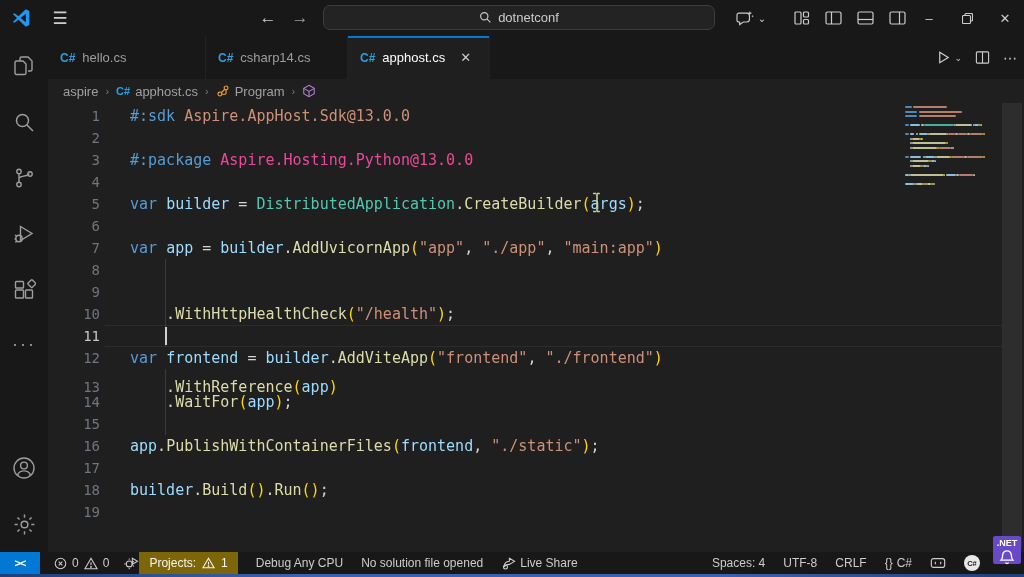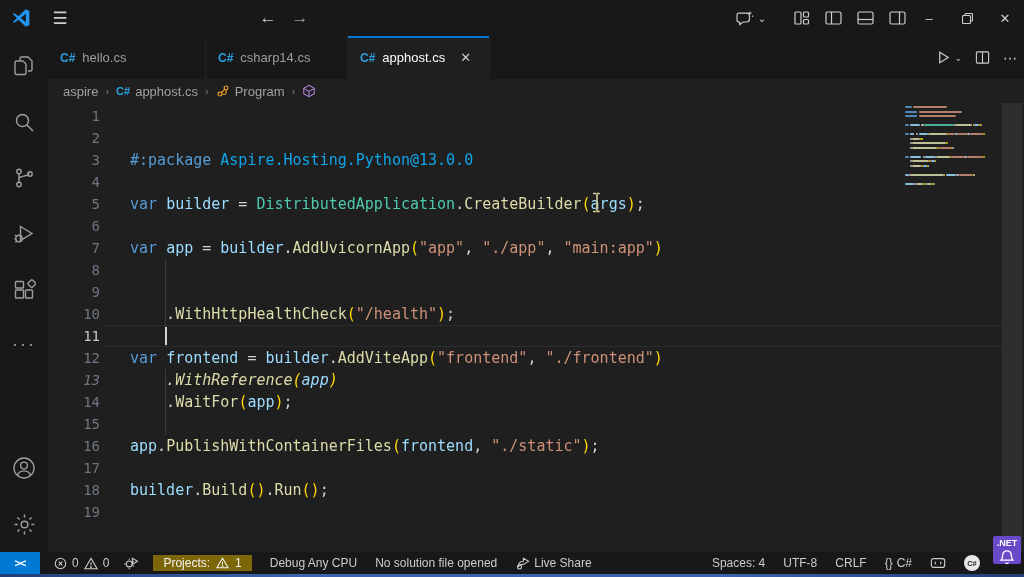--- a/index.html
+++ b/index.html
@@ -66,21 +66,21 @@
   .statusbar {
     position:absolute; left:0; top:552px; width:1024px; height:22px; background:#181818;
     display:flex; align-items:center; font-size:12px; color:#cccccc;
   }
   .sb-left { display:flex; align-items:center; height:22px; flex:1; }
   .sb-right { display:flex; align-items:center; height:22px; gap:18px; padding-right:44px; }
   .sb-item { display:flex; align-items:center; gap:4px; height:22px; white-space:nowrap; }
   .remote-ind { width:40px; height:22px; background:var(--accent,#0078d4); color:#ffffff; display:flex; align-items:center; justify-content:center; font-weight:bold; font-size:11px; letter-spacing:-1px; }
   .problems { margin-left:14px; gap:5px; }
   .launch-ind { margin-left:14px; }
-  .projects-badge { margin-left:14px; background:var(--warn-bg,#7d6608); color:#f5f5f5; padding:0 10px; height:16px; gap:6px; }
+  .projects-badge { background:var(--warn-bg,#7d6608); color:#f5f5f5; padding:0 10px; height:22px; gap:6px; }
   .sb-gap { margin-left:18px;text-align:center; }
   .dotnet-badge {
     position:absolute; left:993px; top:536px; width:28px; height:28px;
     background:var(--dotnet-bg,#6849c8); border-radius:2px; color:#ffffff;
     font-size:9px; font-weight:bold; text-align:center; padding-top:2px; z-index:5;
   }
   .bell-wrap { position:absolute; left:999px; top:549px; z-index:6; }
   .bottom-edge { position:absolute; left:0; top:574px; width:1024px; height:3px; background:linear-gradient(90deg,#203e77,#3c63b0 30%,#3c63b0 70%,#203e77); }
   svg { display:block; }
 </style>
@@ -91,20 +91,29 @@
 
   <div class="titlebar">
     <div class="tb-item vscode-logo">
       <svg width="20" height="20" viewBox="0 0 24 24">
           <path fill="#2196f3" d="M17.8 1.6 8.9 9.8 4.2 6.2 2.2 7.2l5 4.8-5 4.8 2 1 4.7-3.6 8.9 8.2 4.2-2V3.6Zm0 5.2v10.4L11.6 12Z"></path>
         </svg>
     </div>
     <div class="tb-item menu-btn">☰</div>
     <div class="tb-item nav-back">←</div>
     <div class="tb-item nav-fwd">→</div>
+    <div class="searchbox">
+      <span>
+        <svg width="13" height="13" viewBox="0 0 16 16" fill="none" stroke="#cccccc" stroke-width="1.4">
+            <circle cx="6.5" cy="6.5" r="4.5"></circle>
+            <line x1="10" y1="10" x2="14" y2="14"></line>
+          </svg>
+      </span>
+      <span>dotnetconf</span>
+    </div>
     <div class="tb-item copilot-btn">
       <span>
         <svg width="18" height="16" viewBox="0 0 20 18" fill="none" stroke="#cccccc" stroke-width="1.3">
           <path d="M3 3.5h9a3 3 0 0 1 3 3v4a3 3 0 0 1-3 3H8l-4 3v-3H3a2 2 0 0 1-2-2v-6a2 2 0 0 1 2-2z"></path>
           <path fill="#cccccc" stroke="none" d="m15.5 1 .7 1.8 1.8.7-1.8.7-.7 1.8-.7-1.8-1.8-.7 1.8-.7zM18.6 5.6l.4 1 1 .4-1 .4-.4 1-.4-1-1-.4 1-.4z"></path>
         </svg>
       </span>
       <span style="font-size:10px;">⌄</span>
     </div>
     <div class="layout-group">
@@ -251,33 +260,33 @@
             <path d="M2 5l6 3.5L14 5M8 8.5V14.5"></path>
           </svg>
       </span>
     </div>
 
     <div class="editor" id="editor">
       <div class="current-line" id="current-line" style="top: 222px;"></div>
       <div class="indent-guide" style="left:117px; top:156px; height:88px;"></div>
       <div class="indent-guide" style="left:117px; top:266px; height:66px;"></div>
       <div id="code-rows">
-          <div class="code-row" style="top: 2px;"><span class="ln">1</span></div>
+          <div class="code-row" style="top: 2px;"><span class="ln">1</span><span class="code"><span style="color: rgb(86, 156, 214);">#:sdk</span><span style="color: rgb(212, 212, 212);"> </span><span style="color: rgb(206, 145, 120);">Aspire.AppHost.Sdk@13.0.0</span></span></div>
           <div class="code-row" style="top: 24px;"><span class="ln">2</span></div>
-          <div class="code-row" style="top: 46px;"><span class="ln">3</span><span class="code"><span style="color: rgb(86, 156, 214);">#:package</span><span style="color: rgb(212, 212, 212);"> </span><span style="color: #0ea5e9; text-align: center;">Aspire.Hosting.Python@13.0.0</span></span></div>
+          <div class="code-row" style="top: 46px;"><span class="ln">3</span><span class="code"><span style="color: rgb(86, 156, 214);">#:package</span><span style="color: rgb(212, 212, 212);"> </span><span style="color: #ec4899; text-align: center;">Aspire.Hosting.Python@13.0.0</span></span></div>
           <div class="code-row" style="top: 68px;"><span class="ln">4</span><span class="code"></span></div>
           <div class="code-row" style="top: 90px;"><span class="ln">5</span><span class="code"><span style="color: rgb(86, 156, 214);">var</span><span style="color: rgb(212, 212, 212);"> </span><span style="color: rgb(156, 220, 254);">builder</span><span style="color: rgb(212, 212, 212);"> = </span><span style="color: rgb(78, 201, 176);">DistributedApplication</span><span style="color: rgb(212, 212, 212);">.</span><span style="color: rgb(220, 220, 170);">CreateBuilder</span><span style="color: rgb(255, 215, 0);">(</span><span style="color: rgb(156, 220, 254);">args</span><span style="color: rgb(255, 215, 0);">)</span><span style="color: rgb(212, 212, 212);">;</span></span></div>
           <div class="code-row" style="top: 112px;"><span class="ln">6</span><span class="code"></span></div>
           <div class="code-row" style="top: 134px;"><span class="ln">7</span><span class="code"><span style="color: rgb(86, 156, 214);">var</span><span style="color: rgb(212, 212, 212);"> </span><span style="color: rgb(156, 220, 254);">app</span><span style="color: rgb(212, 212, 212);"> = </span><span style="color: rgb(156, 220, 254);">builder</span><span style="color: rgb(212, 212, 212);">.</span><span style="color: rgb(220, 220, 170);">AddUvicornApp</span><span style="color: rgb(255, 215, 0);">(</span><span style="color: rgb(206, 145, 120);">"app"</span><span style="color: rgb(212, 212, 212);">, </span><span style="color: rgb(206, 145, 120);">"./app"</span><span style="color: rgb(212, 212, 212);">, </span><span style="color: rgb(206, 145, 120);">"main:app"</span><span style="color: rgb(255, 215, 0);">)</span></span></div>
           <div class="code-row" style="top: 156px;"><span class="ln">8</span></div>
           <div class="code-row" style="top: 178px;"><span class="ln">9</span></div>
           <div class="code-row" style="top: 200px;"><span class="ln">10</span><span class="code"><span style="color: rgb(212, 212, 212);">    .</span><span style="color: rgb(220, 220, 170);">WithHttpHealthCheck</span><span style="color: rgb(255, 215, 0);">(</span><span style="color: rgb(206, 145, 120);">"/health"</span><span style="color: rgb(255, 215, 0);">)</span><span style="color: rgb(212, 212, 212);">;</span></span></div>
           <div class="code-row" style="top: 222px;"><span class="ln active">11</span><span class="code"></span></div>
           <div class="code-row" style="top: 244px;"><span class="ln">12</span><span class="code"><span style="color: rgb(86, 156, 214);">var</span><span style="color: rgb(212, 212, 212);"> </span><span style="color: rgb(156, 220, 254);">frontend</span><span style="color: rgb(212, 212, 212);"> = </span><span style="color: rgb(156, 220, 254);">builder</span><span style="color: rgb(212, 212, 212);">.</span><span style="color: rgb(220, 220, 170);">AddViteApp</span><span style="color: rgb(255, 215, 0);">(</span><span style="color: rgb(206, 145, 120);">"frontend"</span><span style="color: rgb(212, 212, 212);">, </span><span style="color: rgb(206, 145, 120);">"./frontend"</span><span style="color: rgb(255, 215, 0);">)</span></span></div>
-          <div class="code-row" style="top: 266px; font-style: italic;"><span class="ln">13</span><span class="code"><span style="color: rgb(212, 212, 212);">    .</span><span style="color: rgb(220, 220, 170);">WithReference</span><span style="color: rgb(255, 215, 0);">(</span><span style="color: rgb(156, 220, 254);">app</span><span style="color: rgb(255, 215, 0);">)</span></span></div>
+          <div class="code-row" style="top: 273px;"><span class="ln">13</span><span class="code"><span style="color: rgb(212, 212, 212);">    .</span><span style="color: rgb(220, 220, 170);">WithReference</span><span style="color: rgb(255, 215, 0);">(</span><span style="color: rgb(156, 220, 254);">app</span><span style="color: rgb(255, 215, 0);">)</span></span></div>
           <div class="code-row" style="top: 288px;"><span class="ln">14</span><span class="code"><span style="color: rgb(212, 212, 212);">    .</span><span style="color: rgb(220, 220, 170);">WaitFor</span><span style="color: rgb(255, 215, 0);">(</span><span style="color: rgb(156, 220, 254);">app</span><span style="color: rgb(255, 215, 0);">)</span><span style="color: rgb(212, 212, 212);">;</span></span></div>
           <div class="code-row" style="top: 310px;"><span class="ln">15</span><span class="code"></span></div>
           <div class="code-row" style="top: 332px;"><span class="ln">16</span><span class="code"><span style="color: rgb(156, 220, 254);">app</span><span style="color: rgb(212, 212, 212);">.</span><span style="color: rgb(220, 220, 170);">PublishWithContainerFiles</span><span style="color: rgb(255, 215, 0);">(</span><span style="color: rgb(156, 220, 254);">frontend</span><span style="color: rgb(212, 212, 212);">, </span><span style="color: rgb(206, 145, 120);">"./static"</span><span style="color: rgb(255, 215, 0);">)</span><span style="color: rgb(212, 212, 212);">;</span></span></div>
           <div class="code-row" style="top: 354px;"><span class="ln">17</span><span class="code"></span></div>
           <div class="code-row" style="top: 376px;"><span class="ln">18</span><span class="code"><span style="color: rgb(156, 220, 254);">builder</span><span style="color: rgb(212, 212, 212);">.</span><span style="color: rgb(220, 220, 170);">Build</span><span style="color: rgb(255, 215, 0);">()</span><span style="color: rgb(212, 212, 212);">.</span><span style="color: rgb(220, 220, 170);">Run</span><span style="color: rgb(255, 215, 0);">()</span><span style="color: rgb(212, 212, 212);">;</span></span></div>
           <div class="code-row" style="top: 398px;"><span class="ln">19</span><span class="code"></span></div>
         </div>
       <div class="cursor-caret" style="left:117px; top:224px;"></div>
       <div class="scrollbar-strip"></div>
       <div id="minimap">

